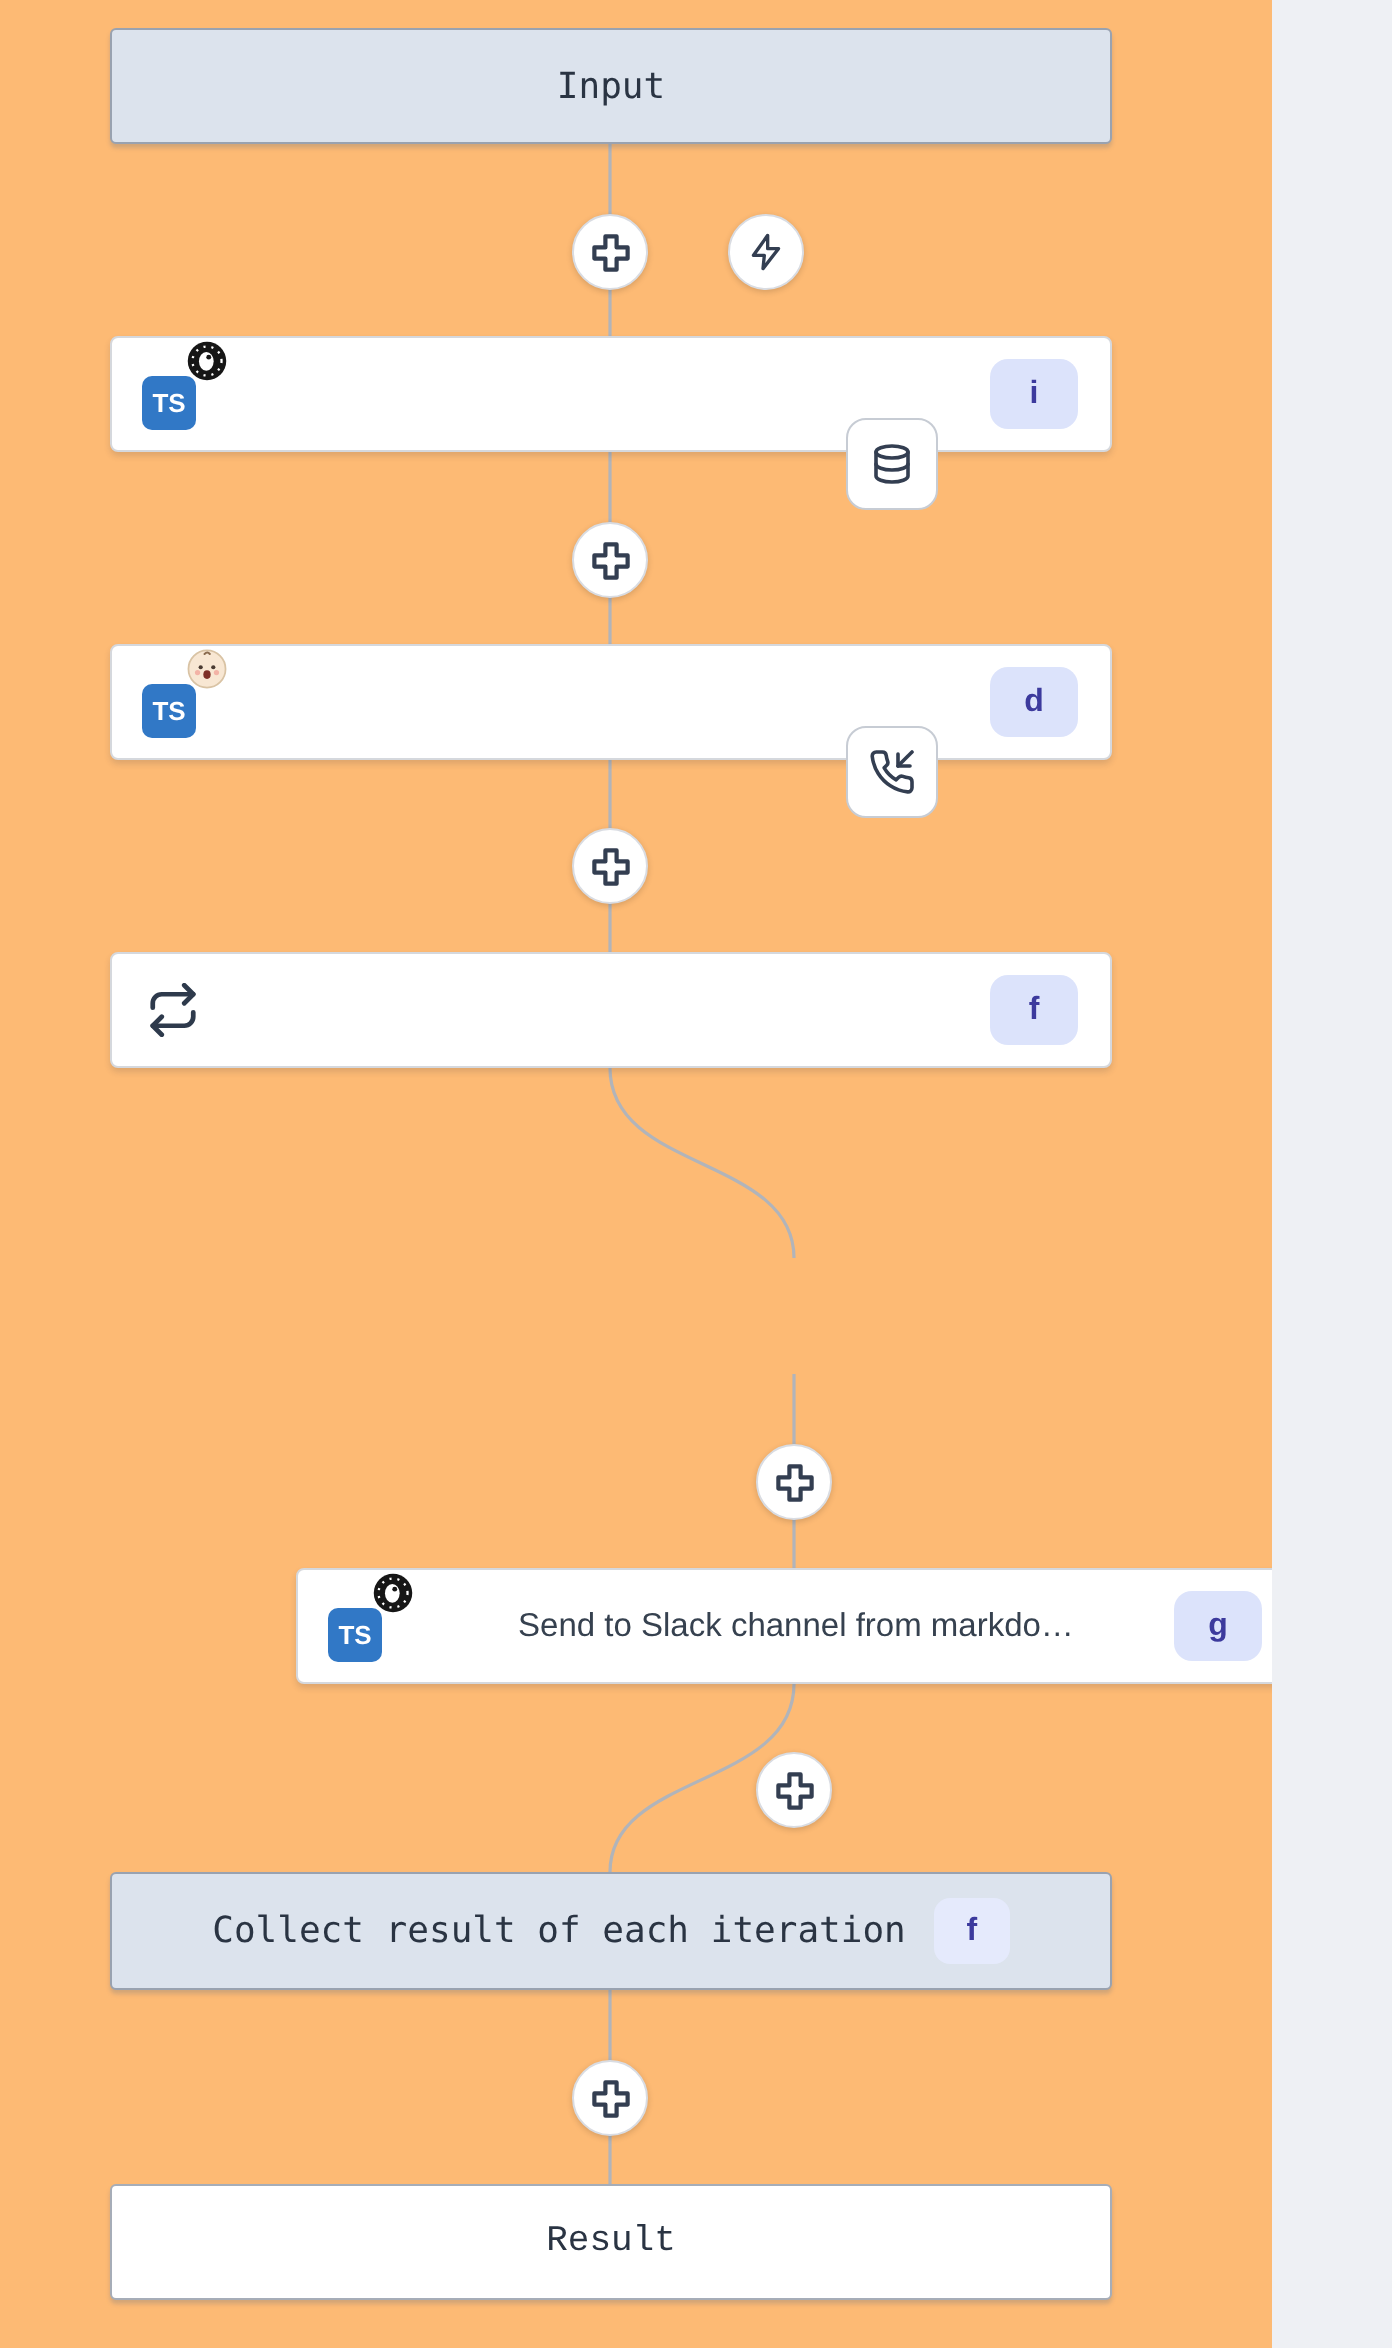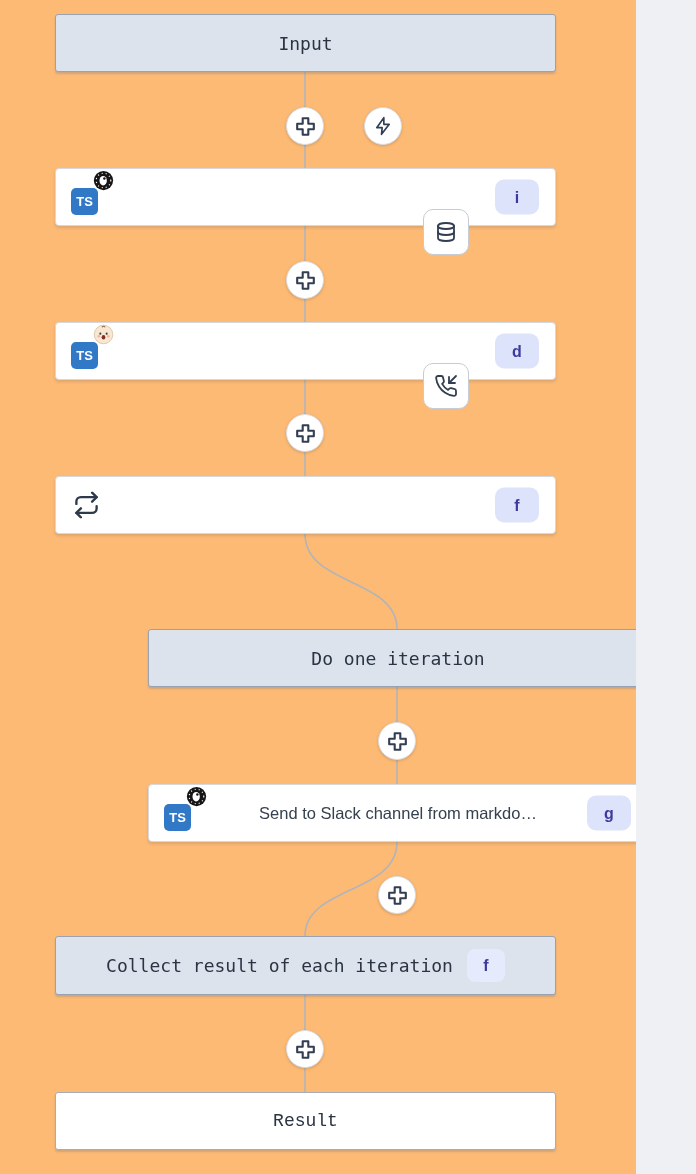--- a/index.html
+++ b/index.html
@@ -103,23 +103,20 @@
   <div class="node" style="left:55px;top:476px;width:501px;height:58px">
     <svg class="loop-ic" viewBox="0 0 24 24" fill="none" stroke="#2e3a4c" stroke-width="2.1" stroke-linecap="round" stroke-linejoin="round">
       <polyline points="17 1 21 5 17 9"></polyline>
       <path d="M3 11V9a4 4 0 0 1 4-4h14"></path>
       <polyline points="7 23 3 19 7 15"></polyline>
       <path d="M21 13v2a4 4 0 0 1-4 4H3"></path>
     </svg>
     <span class="badge">f</span>
   </div>
 
-  <div class="hdr" style="left:148px;top:629px;width:500px;height:58px">
-    <span>Do one iteration</span>
-  </div>
 
   <div class="node" style="left:148px;top:784px;width:500px;height:58px">
     <span class="ts-sq">TS</span>
     <svg class="emoji" viewBox="0 0 24 24">
       <circle cx="12" cy="12" r="11" fill="#161616"></circle>
       <circle cx="12" cy="12" r="8.3" fill="none" stroke="#ffffff" stroke-width="1.3" stroke-dasharray="1.2 3.4"></circle>
       <ellipse cx="11.6" cy="12.2" rx="4.2" ry="5.4" fill="#ffffff"></ellipse>
       <circle cx="13" cy="9.8" r="1.4" fill="#161616"></circle>
     </svg>
     <span class="title">Send to Slack channel from markdo…</span>

